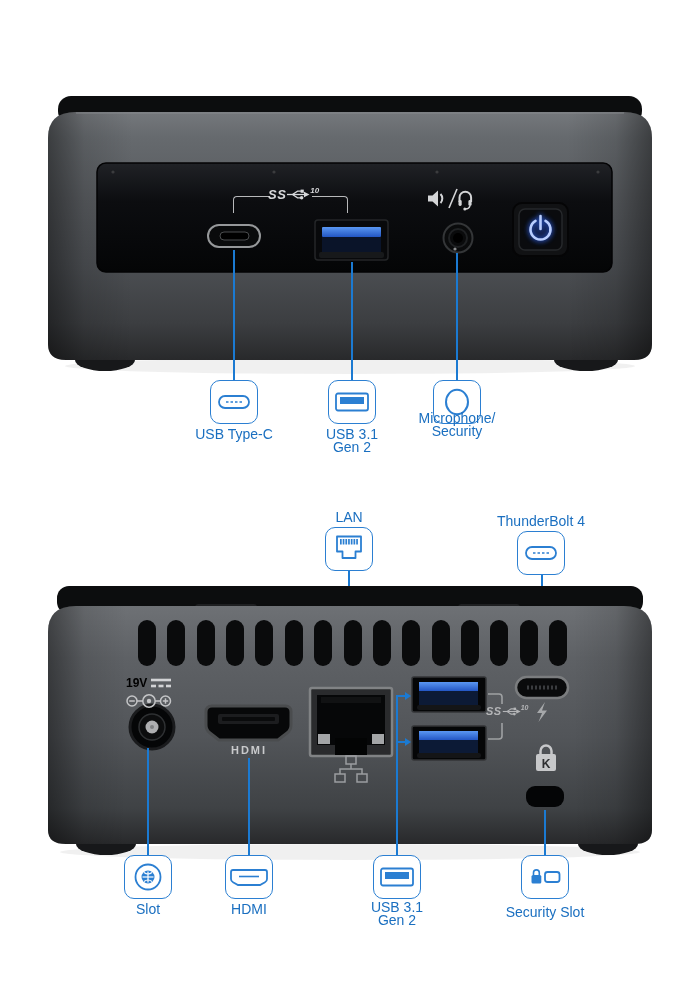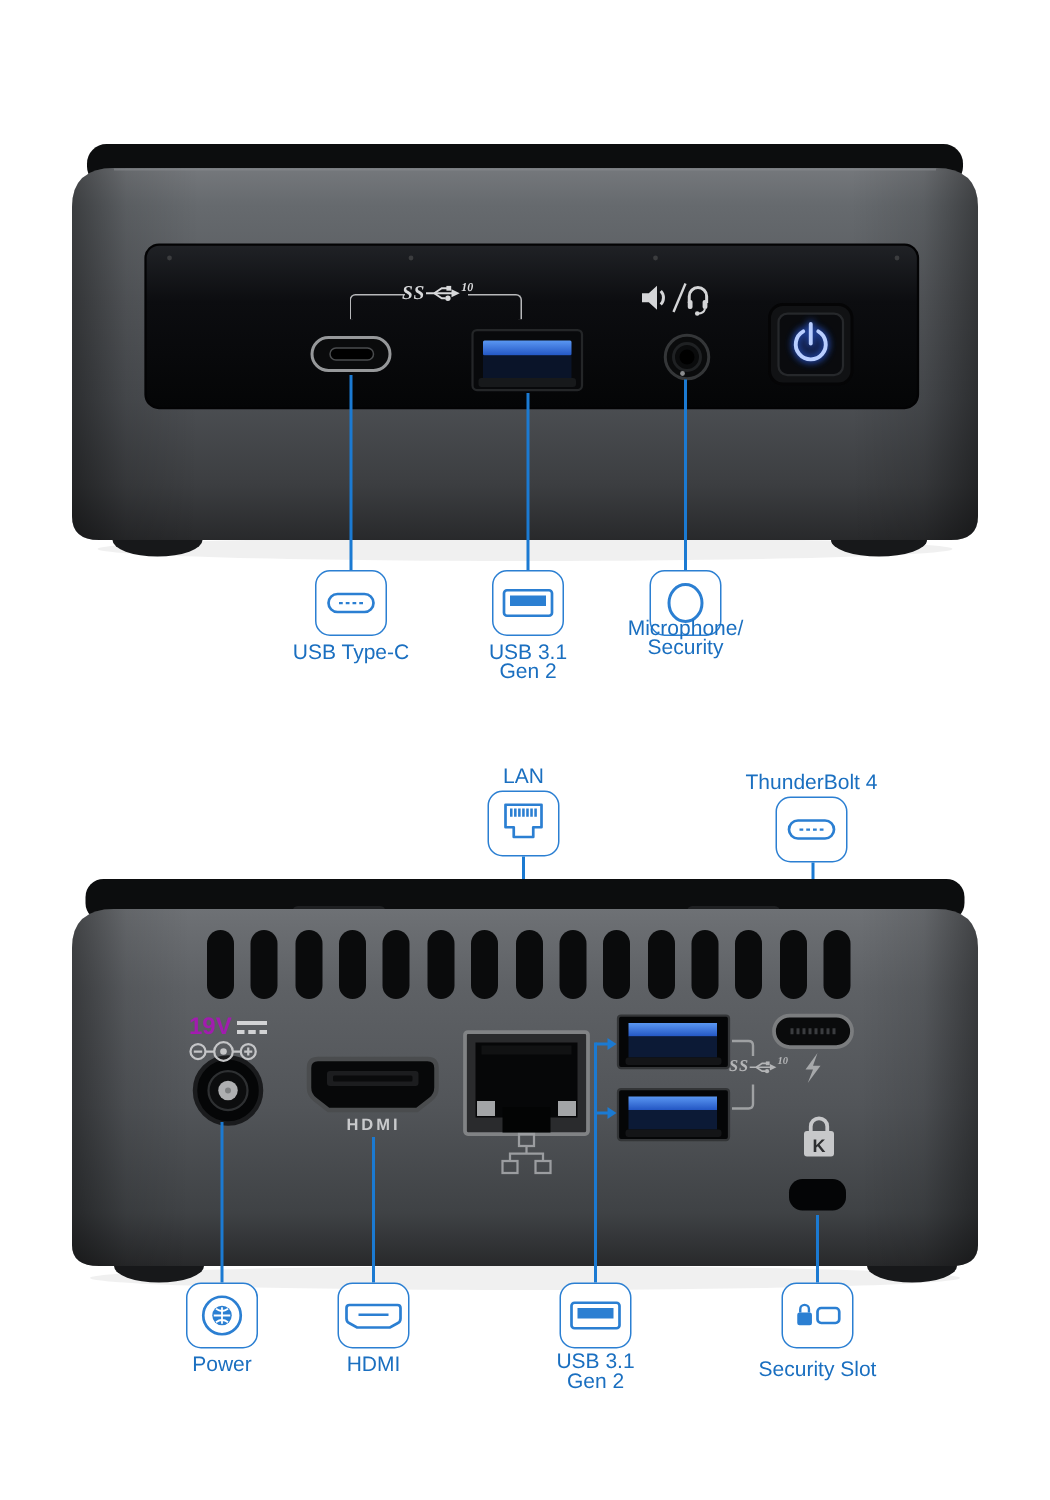--- a/index.html
+++ b/index.html
@@ -9,29 +9,29 @@
   .abs{position:absolute;}
   
   .vline{position:absolute;width:2px;background:#1b7ad2;}
   .hbranch{position:absolute;height:2px;background:#1b7ad2;}
   .arrow-r{position:absolute;width:0;height:0;border-left:6px solid #1b7ad2;
            border-top:4px solid transparent;border-bottom:4px solid transparent;}
   .cbox{position:absolute;width:48px;height:44px;background:#fff;border:1.6px solid #2b7fd2;
         border-radius:10px;display:flex;align-items:center;justify-content:center;box-sizing:border-box;}
   .lbl{position:absolute;color:#1a6fc0;font-size:14px;line-height:13px;text-align:center;}
   
-  .ss-mark{position:absolute;display:flex;align-items:center;color:#d8d9db;font-family:Liberation Serif, serif;}
+  .ss-mark{position:absolute;display:flex;align-items:center;color:#d8d9db;}
   .ss-mark .ss{font-style:italic;font-weight:bold;font-size:13px;letter-spacing:0.5px;}
   .ss-mark sup{font-size:8px;font-weight:bold;transform:translateY(-4px);font-style:italic;}
   .ss-mark.small{color:#b4b5b7;}
   .ss-mark.small .ss{font-size:11px;}
   .ss-mark.small sup{font-size:7px;}
   .bracket{position:absolute;box-sizing:border-box;}
   .hdmi-mark{position:absolute;color:#c9cacc;font-weight:bold;font-size:11px;letter-spacing:2px;text-align:center;}
-  .v19{position:absolute;display:flex;align-items:center;gap:3px;color:#a21caf;font-weight:bold;font-size:16px;}
+  .v19{position:absolute;display:flex;align-items:center;gap:3px;color:#000000;font-weight:bold;font-size:12px;}
 </style>
 </head>
 <body>
 
 <div id="canvas">
 
   <svg class="abs" style="left:40px;top:88px;" width="620" height="292" viewBox="0 0 620 292">
     <defs>
       <linearGradient id="fbody" x1="0" y1="0" x2="0" y2="1">
         <stop offset="0" stop-color="#75787c"></stop>
@@ -407,21 +407,21 @@
     </svg>
   </div>
   <div class="cbox" style="left:521px;top:855px;">
     <svg width="34" height="20" viewBox="0 0 34 20">
       <path d="M5.5,8 v-2.2 a2.9,2.9 0 0 1 5.8,0 V8" fill="none" stroke="#2b7fd2" stroke-width="1.6"></path>
       <rect x="3.5" y="8" width="9.8" height="8.5" rx="1.5" fill="#2b7fd2"></rect>
       <rect x="17" y="5" width="14.5" height="10" rx="2.5" fill="none" stroke="#2b7fd2" stroke-width="1.8"></rect>
     </svg>
   </div>
 
-  <div class="lbl" style="left:103px;top:903px;width:90px;">Power</div>
+  <div class="lbl" style="left:103px;top:903px;width:90px;">Slot</div>
   <div class="lbl" style="left:204px;top:903px;width:90px;">HDMI</div>
   <div class="lbl" style="left:352px;top:901px;width:90px;">
     <span>USB 3.1</span><br>
     <span>Gen 2</span>
   </div>
   <div class="lbl" style="left:495px;top:906px;width:100px;">Security Slot</div>
 
 </div>
 
 </body></html>

